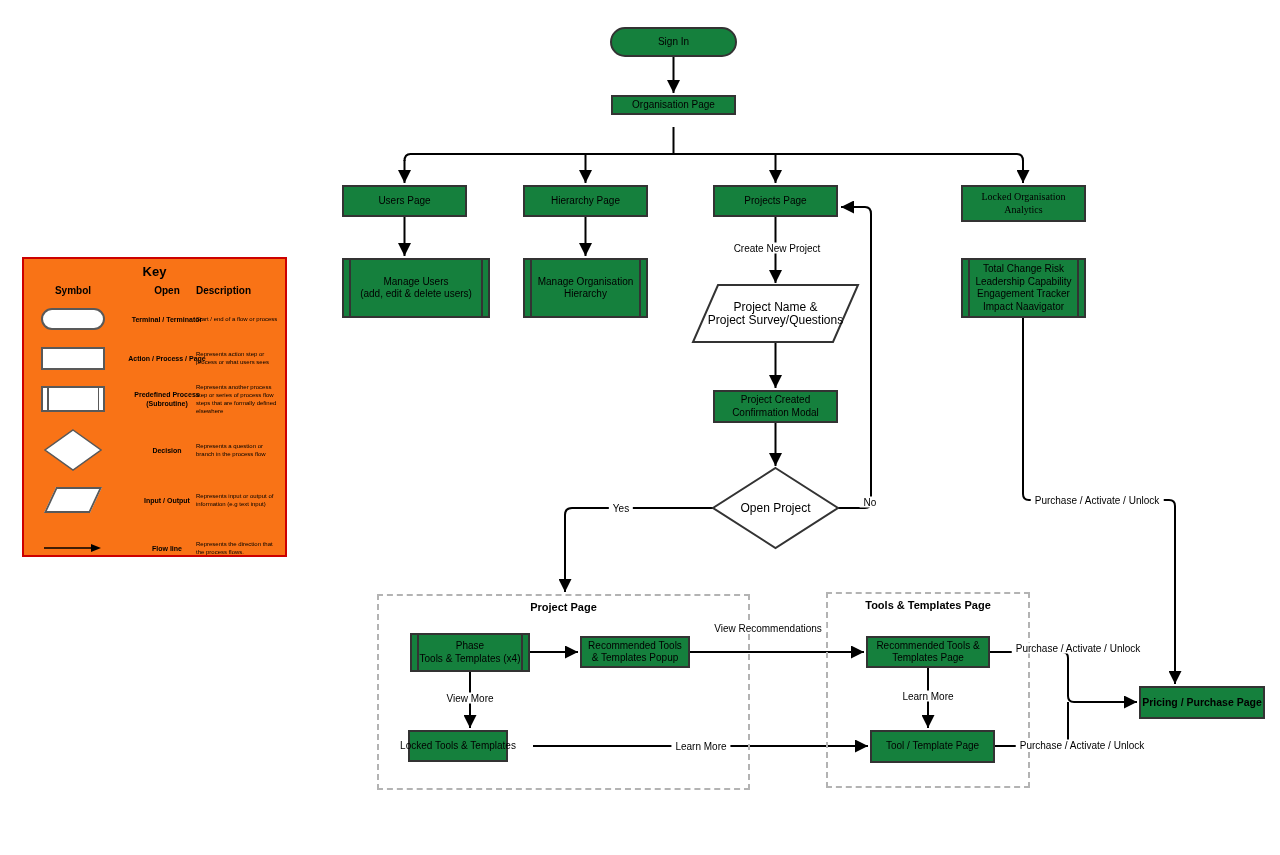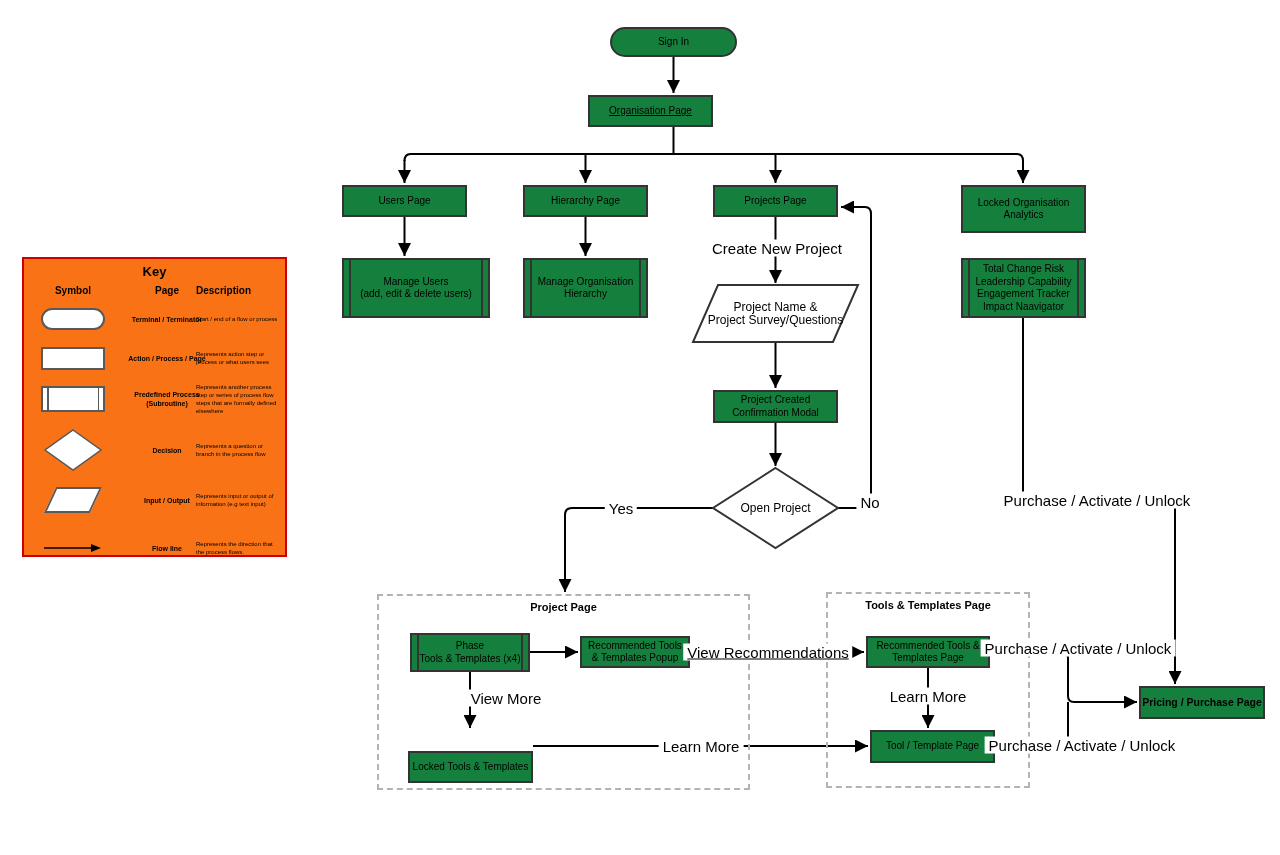--- a/index.html
+++ b/index.html
@@ -19,21 +19,21 @@
   .bold { font-weight:bold; font-size:10.5px; }
 
   .overlay-label { position:absolute; display:flex; align-items:center; justify-content:center;
                    text-align:center; font-size:12px; line-height:12.5px; white-space:pre; }
 
   .container-box { position:absolute; border:2px dashed var(--container-border,#b3b3b3); }
   .container-title { position:absolute; top:5px; left:0; width:100%; text-align:center;
                      font-weight:bold; font-size:11px; }
 
   .edge-label { position:absolute; transform:translate(-50%,-50%); background:#fff;
-                padding:0 4px; font-size:15px; white-space:nowrap; }
+                padding:0 4px; font-size:10px; white-space:nowrap; }
 
   
   .key-box { position:absolute; left:22px; top:257px; width:265px; height:300px;
              border:2px solid var(--key-border,#cc0000); background:#f97316; }
   .key-title { position:absolute; top:5px; left:0; width:100%; text-align:center;
                font-weight:bold; font-size:13px; }
   .key-headers { position:absolute; top:26px; left:0; width:100%; font-weight:bold; font-size:10px; }
   .kh-sym  { position:absolute; left:14px;  width:70px; text-align:center; }
   .kh-name { position:absolute; left:98px;  width:90px; text-align:center; }
   .kh-desc { position:absolute; left:172px; width:88px; text-align:left; }
@@ -94,65 +94,65 @@
   </svg>
 
   <div class="container-box" style="left:377px; top:594px; width:373px; height:196px;">
     <div class="container-title">Project Page</div>
   </div>
   <div class="container-box" style="left:826px; top:592px; width:204px; height:196px;">
     <div class="container-title">Tools &amp; Templates Page</div>
   </div>
 
   <div class="node pill" style="left:610px; top:27px; width:127px; height:30px;">Sign In</div>
-  <div class="node" style="left:588px; top:95px; width:125px; height:32px;text-decoration:underline;">Organisation Page</div>
+  <div class="node" style="left:611px; top:95px; width:125px; height:20px;">Organisation Page</div>
   <div class="node" style="left:342px; top:185px; width:125px; height:32px;">Users Page</div>
   <div class="node" style="left:523px; top:185px; width:125px; height:32px;">Hierarchy Page</div>
   <div class="node" style="left:713px; top:185px; width:125px; height:32px;">Projects Page</div>
-  <div class="node" style="left:961px; top:185px; width:125px; height:48px;">Locked Organisation
+  <div class="node" style="left:961px; top:185px; width:125px; height:37px;font-family:Liberation Serif, serif;">Locked Organisation
 Analytics</div>
   <div class="node predef" style="left:342px; top:258px; width:148px; height:60px;">Manage Users
 (add, edit &amp; delete users)</div>
   <div class="node predef" style="left:961px; top:258px; width:125px; height:60px;">Total Change Risk
 Leadership Capability
 Engagement Tracker
 Impact Naavigator</div>
   <div class="node predef" style="left:523px; top:258px; width:125px; height:60px;">Manage Organisation
 Hierarchy</div>
   <div class="overlay-label" style="left:693px; top:285px; width:165px; height:57px;">Project Name &amp;
 Project Survey/Questions</div>
   <div class="node" style="left:713px; top:390px; width:125px; height:33px;">Project Created
 Confirmation Modal</div>
   <div class="overlay-label" style="left:713px; top:468px; width:125px; height:80px;">Open Project</div>
   <div class="node predef" style="left:410px; top:633px; width:120px; height:39px;">Phase
 Tools &amp; Templates (x4)</div>
   <div class="node" style="left:580px; top:636px; width:110px; height:32px;">Recommended Tools
 &amp; Templates Popup</div>
-  <div class="node" style="left:408px; top:730px; width:125px; height:32px;margin-top:21px;">Locked Tools &amp; Templates</div>
+  <div class="node" style="left:408px; top:730px; width:100px; height:32px;">Locked Tools &amp; Templates</div>
   <div class="node" style="left:866px; top:636px; width:124px; height:32px;">Recommended Tools &amp;
 Templates Page</div>
   <div class="node" style="left:870px; top:730px; width:125px; height:33px;">Tool / Template Page</div>
   <div class="node bold" style="left:1139px; top:686px; width:126px; height:33px;">Pricing / Purchase Page</div>
 
   <div class="edge-label" style="left:777px; top:248px;">Create New Project</div>
   <div class="edge-label" style="left:621px; top:508px;">Yes</div>
   <div class="edge-label" style="left:870px; top:502px;">No</div>
-  <div class="edge-label" style="left:470px; top:698px;margin-left:36px;">View More</div>
-  <div class="edge-label" style="left:768px; top:652px;text-decoration:underline;">View Recommendations</div>
+  <div class="edge-label" style="left:470px; top:698px;">View More</div>
+  <div class="edge-label" style="left:768px; top:628px;">View Recommendations</div>
   <div class="edge-label" style="left:701px; top:746px;">Learn More</div>
   <div class="edge-label" style="left:928px; top:696px;">Learn More</div>
   <div class="edge-label" style="left:1097px; top:500px;">Purchase / Activate / Unlock</div>
   <div class="edge-label" style="left:1078px; top:648px;">Purchase / Activate / Unlock</div>
   <div class="edge-label" style="left:1082px; top:745px;">Purchase / Activate / Unlock</div>
 
   <div class="key-box">
     <div class="key-title">Key</div>
     <div class="key-headers">
       <span class="kh-sym">Symbol</span>
-      <span class="kh-name">Page</span>
+      <span class="kh-name">Open</span>
       <span class="kh-desc">Description</span>
     </div>
 
     <div class="krow" style="top:35px;">
       <div class="kc-sym">
           <span class="sym-terminal"></span>
         </div>
       <div class="kc-name">Terminal / Terminator</div>
       <div class="kc-desc">Start / end of a flow or process</div>
     </div>

